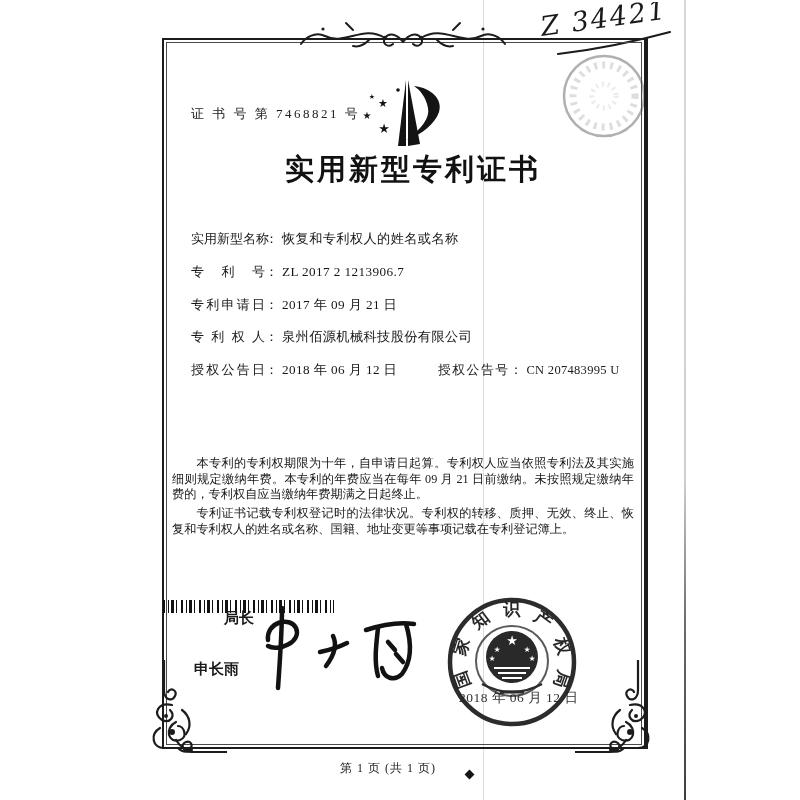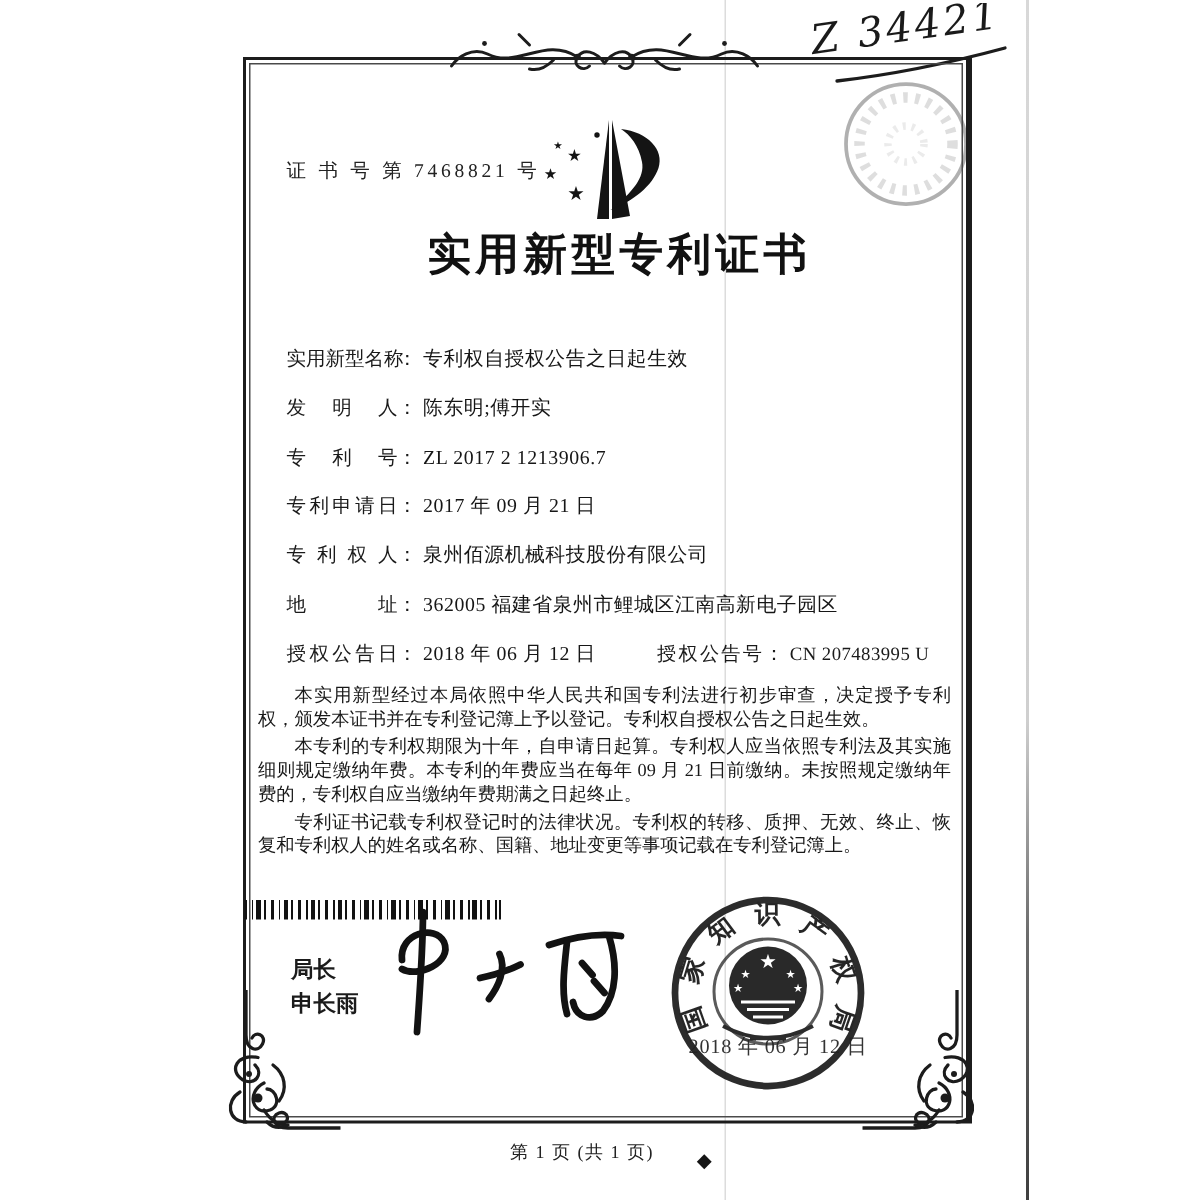--- a/index.html
+++ b/index.html
@@ -41,21 +41,21 @@
   
   .barcode{left:163px;top:600px;width:171px;height:13px;
     background-image:repeating-linear-gradient(90deg,
       #121212 0 2px,transparent 2px 5px,
       #121212 5px 6px,transparent 6px 8px,
       #121212 8px 11px,transparent 11px 13px,
       #121212 13px 14.5px,transparent 14.5px 18px);}
   
   .official{left:194px;font-size:15px;font-weight:600;
     font-family:"Liberation Sans","DejaVu Sans",sans-serif;color:#1b1b1b;}
-  .official.t{top:637px;} .official.n{top:660px;}
+  .official.t{top:609px;margin-left:30px;} .official.n{top:660px;}
   
   .seal-date{left:459px;top:689px;font-size:13.5px;letter-spacing:.5px;color:#222;opacity:.92;z-index:6;}
   
   .page-footer{left:340px;top:760px;font-size:12px;letter-spacing:1px;color:#222;}
   .reg-mark{left:466px;top:771px;width:7px;height:7px;background:#151515;transform:rotate(45deg);}
   svg{display:block;}
   .stroke{fill:none;stroke:#1c1c1c;stroke-linecap:round;stroke-linejoin:round;}
 </style>
 </head>
 <body>
@@ -134,47 +134,40 @@
     <text x="36" y="55" font-size="13">★</text>
     <text x="24" y="21" font-size="7">★</text>
   </g>
   <circle cx="50" cy="12" r="1.8" fill="#141414"></circle>
 </svg>
 
 <div class="abs cert-title">实用新型专利证书</div>
 
 <div class="abs fields">
   <div class="field-row">
-    <span class="f-label">实用新型名称</span><span class="f-colon">：</span><span class="f-value">专利权自授权公告之日起生效</span>
-  </div>
-  <div class="field-row">
-    <span class="f-label">发明人</span><span class="f-colon">：</span><span class="f-value">陈东明;傅开实</span>
+    <span class="f-label">实用新型名称</span><span class="f-colon">：</span><span class="f-value">恢复和专利权人的姓名或名称</span>
   </div>
   <div class="field-row">
     <span class="f-label">专利号</span><span class="f-colon">：</span><span class="f-value">ZL 2017 2 1213906.7</span>
   </div>
   <div class="field-row">
     <span class="f-label">专利申请日</span><span class="f-colon">：</span><span class="f-value">2017 年 09 月 21 日</span>
   </div>
   <div class="field-row">
     <span class="f-label">专利权人</span><span class="f-colon">：</span><span class="f-value">泉州佰源机械科技股份有限公司</span>
-  </div>
-  <div class="field-row">
-    <span class="f-label">地址</span><span class="f-colon">：</span><span class="f-value">362005 福建省泉州市鲤城区江南高新电子园区</span>
   </div>
   <div class="field-row">
     <span class="f-label">授权公告日</span><span class="f-colon">：</span><span class="f-value">2018 年 06 月 12 日</span>
     <span class="grant">
       <span class="g-label">授权公告号</span><span class="f-colon">：</span><span class="g-value">CN 207483995 U</span>
     </span>
   </div>
 </div>
 
 <div class="abs paras">
-  <p>本实用新型经过本局依照中华人民共和国专利法进行初步审查，决定授予专利权，颁发本证书并在专利登记簿上予以登记。专利权自授权公告之日起生效。</p>
   <p>本专利的专利权期限为十年，自申请日起算。专利权人应当依照专利法及其实施细则规定缴纳年费。本专利的年费应当在每年 09 月 21 日前缴纳。未按照规定缴纳年费的，专利权自应当缴纳年费期满之日起终止。</p>
   <p>专利证书记载专利权登记时的法律状况。专利权的转移、质押、无效、终止、恢复和专利权人的姓名或名称、国籍、地址变更等事项记载在专利登记簿上。</p>
 </div>
 
 <div class="abs barcode"></div>
 
 <div class="abs official t">局长</div>
 <div class="abs official n">申长雨</div>
 
 <svg class="abs" style="left:238px;top:600px;" width="190" height="100" viewBox="0 0 190 100">

